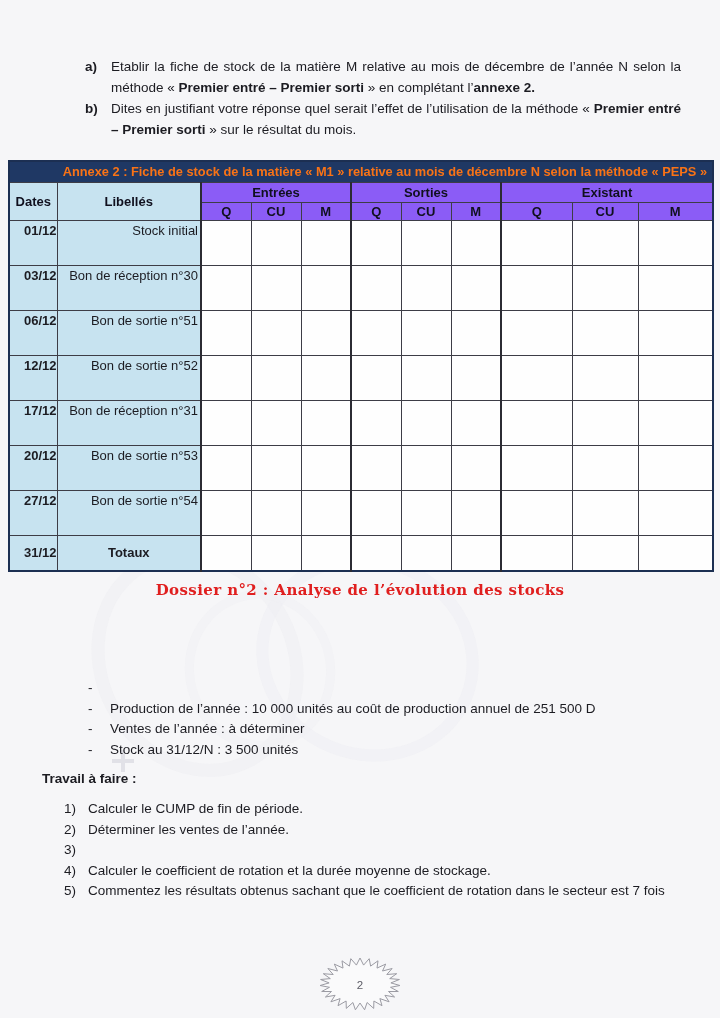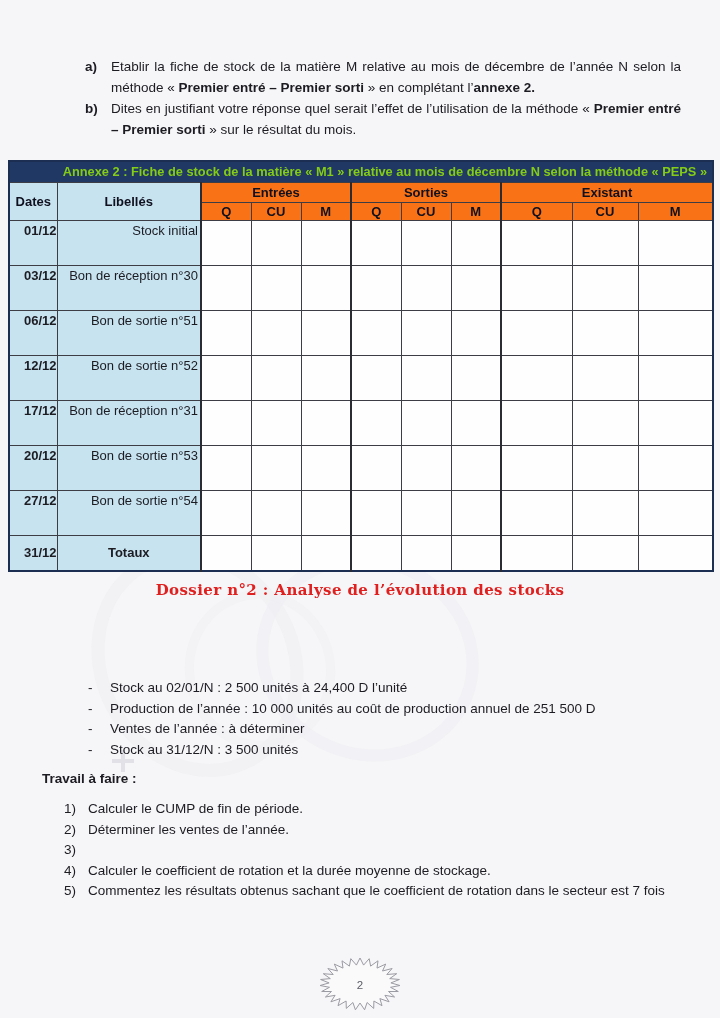--- a/index.html
+++ b/index.html
@@ -26,25 +26,25 @@
   .bold { font-weight:bold; }
 
   
   table.annexe {
     position:absolute; top:160px; left:8px; width:704px;
     border-collapse:collapse; table-layout:fixed;
     font-size:13px; border:2px solid #1c2f52;
   }
   table.annexe td { border:1px solid #3d3d46; overflow:hidden; }
   .title-cell {
-    background:#1f3864; color:#84cc16; font-weight:bold;
+    background:#1f3864; color:#f97316; font-weight:bold;
     font-size:12.8px; text-align:right; padding:2px 5px 2px 2px; height:21px;
     white-space:nowrap;
   }
-  .head { background:#f97316; color:#10101e; font-weight:bold; text-align:center; }
+  .head { background:#8b5cf6; color:#10101e; font-weight:bold; text-align:center; }
   .rowhead { height:20px;margin-top:37px; }
   .subrow td { height:18px; }
   .lblbg { background:#c7e3f0; }
   .datacell { background:#fefefe; }
   .gstart { border-left-width:2px !important; border-left-color:#2b2b33 !important; }
   .date-cell { text-align:right; font-weight:bold; vertical-align:top; padding-top:2px; }
   .lib-cell { padding:2px 2px 2px 5px; vertical-align:top;text-align:right; }
   tr.datarow td { height:45px; }
   tr.totalrow td { height:36px; }
   .totaux-cell { text-align:center; font-weight:bold; vertical-align:middle; }
@@ -240,21 +240,20 @@
       </tr>
     </tbody>
   </table>
 
   <div class="dossier-heading">Dossier n°2 : Analyse de l’évolution des stocks</div>
 
 
   <div class="bullets">
     <div class="bullet">
       <span class="bullet-marker">-</span>
-      <span>Stock au 02/01/N : 2 500 unités à 24,400 D l’unité</span>
     </div>
     <div class="bullet">
       <span class="bullet-marker">-</span>
       <span>Production de l’année : 10 000 unités au coût de production annuel de 251 500 D</span>
     </div>
     <div class="bullet">
       <span class="bullet-marker">-</span>
       <span>Ventes de l’année : à déterminer</span>
     </div>
     <div class="bullet">

